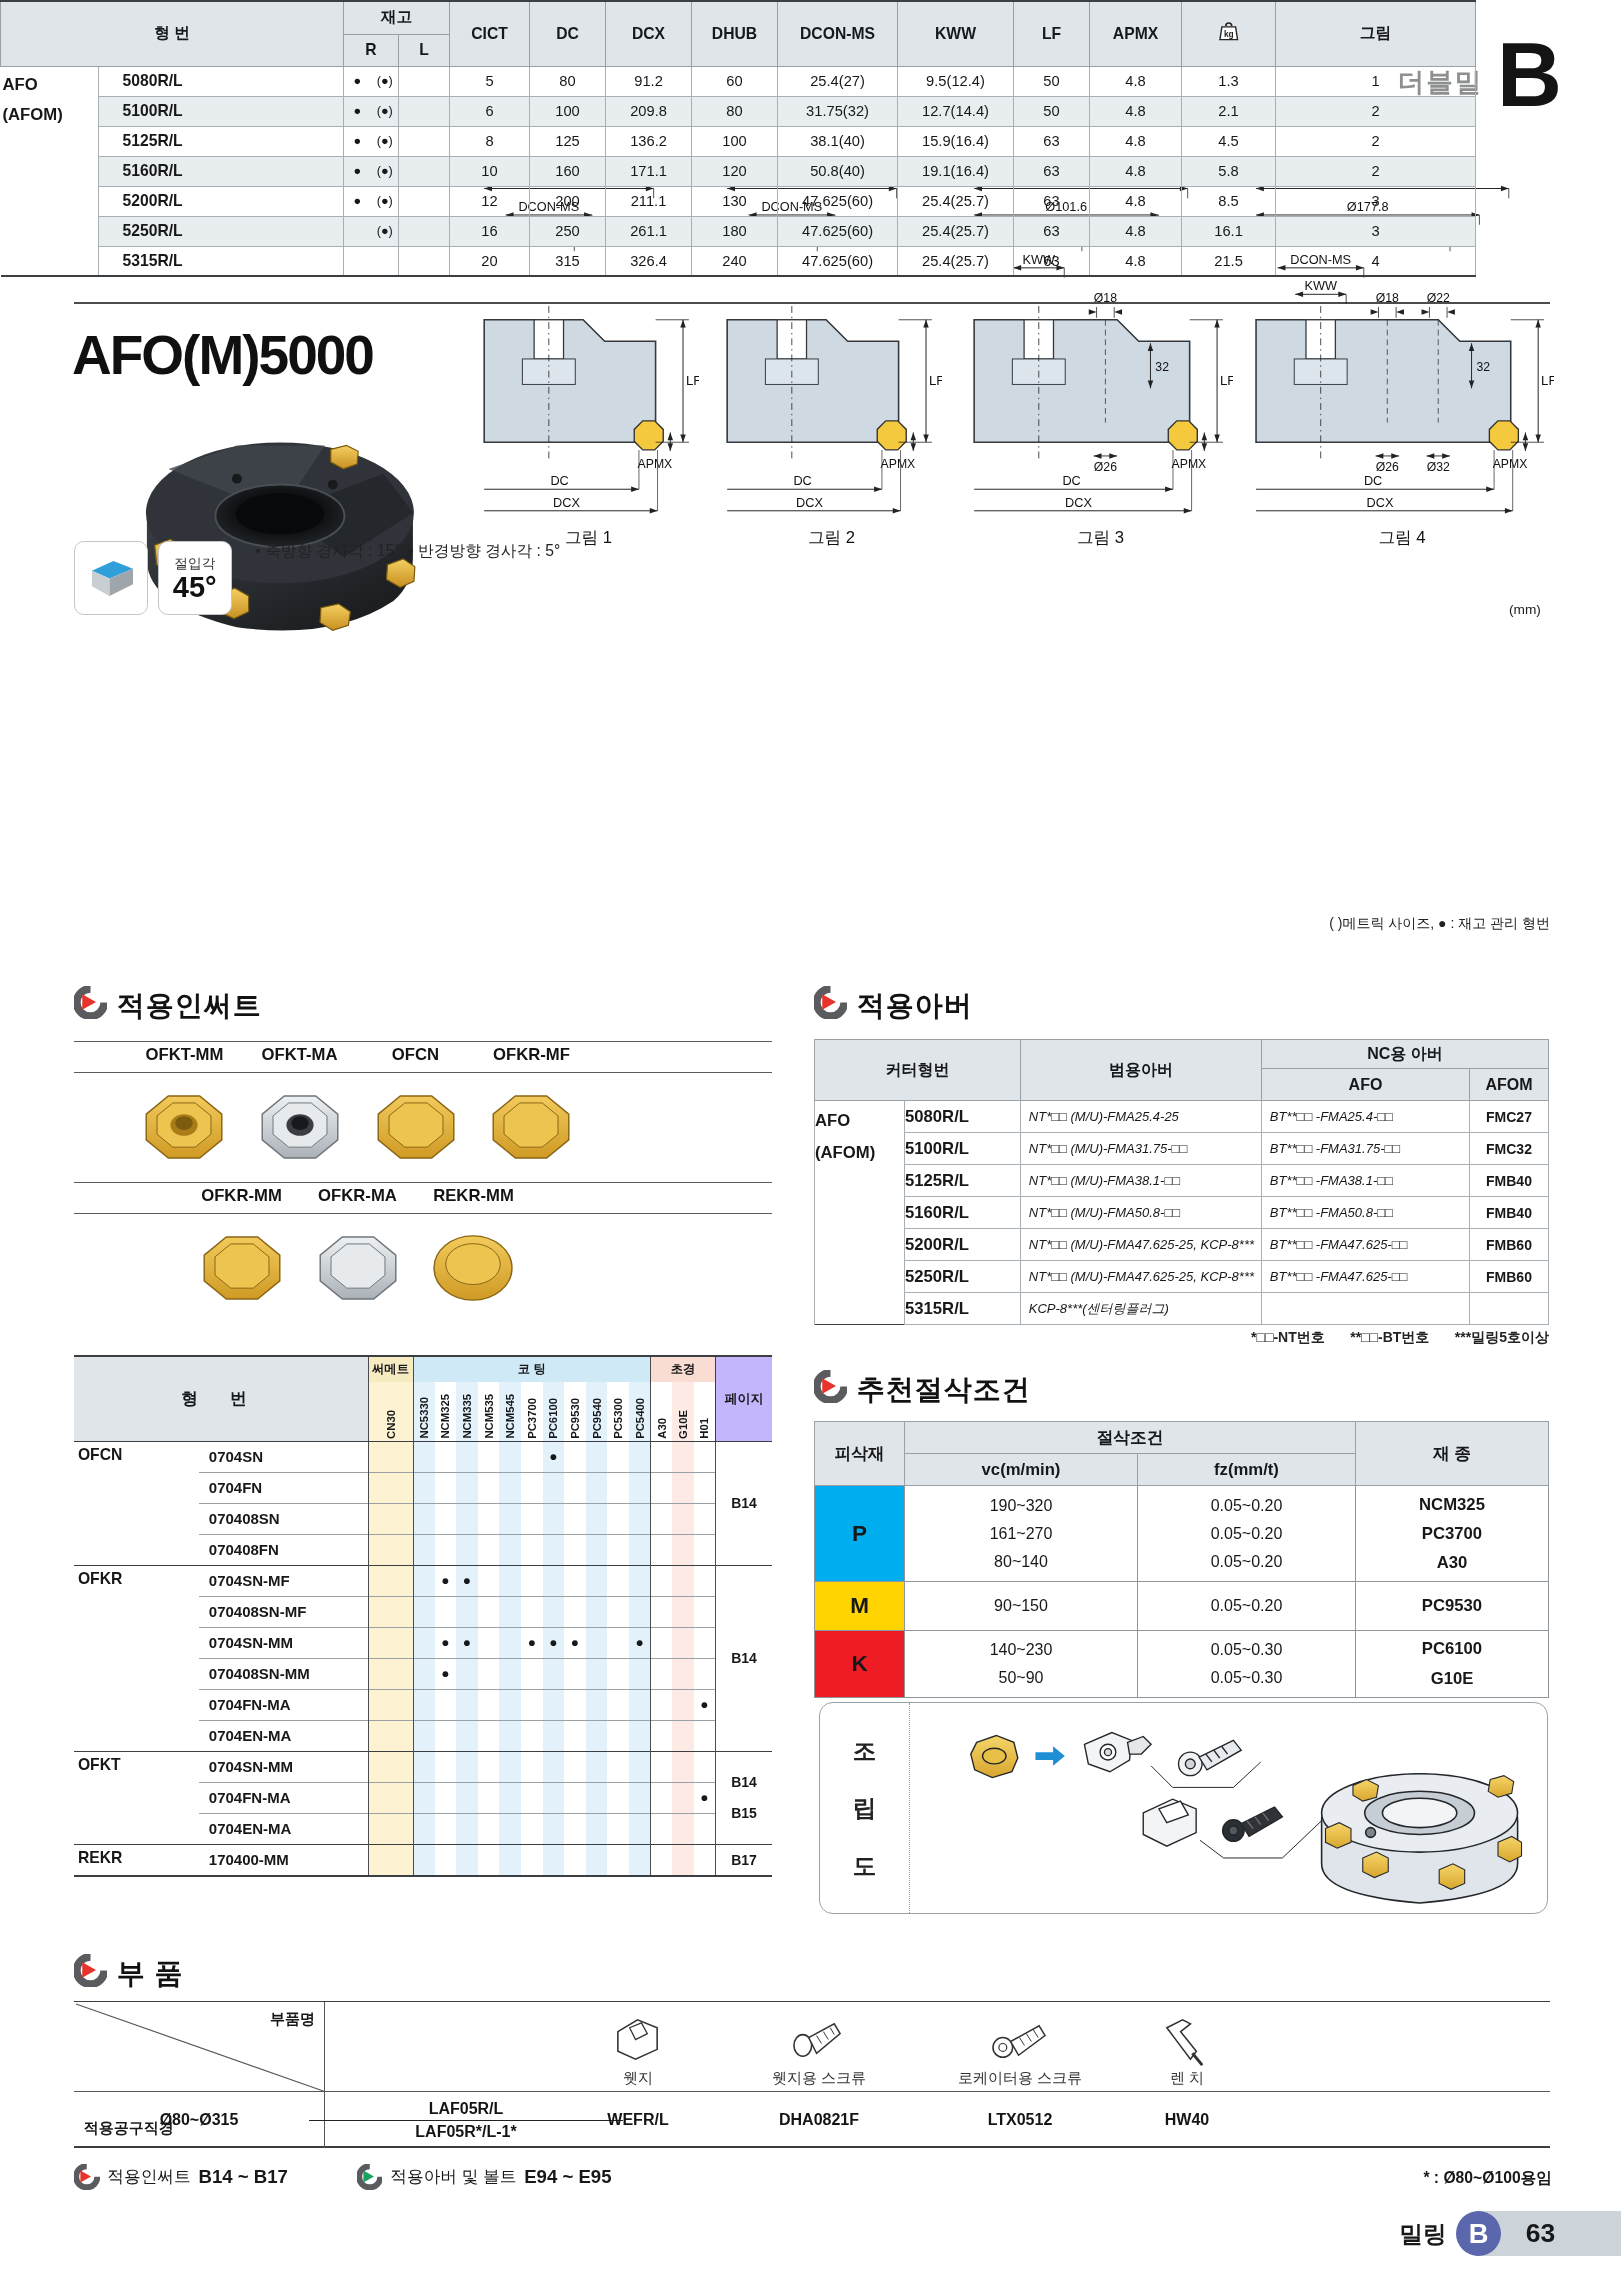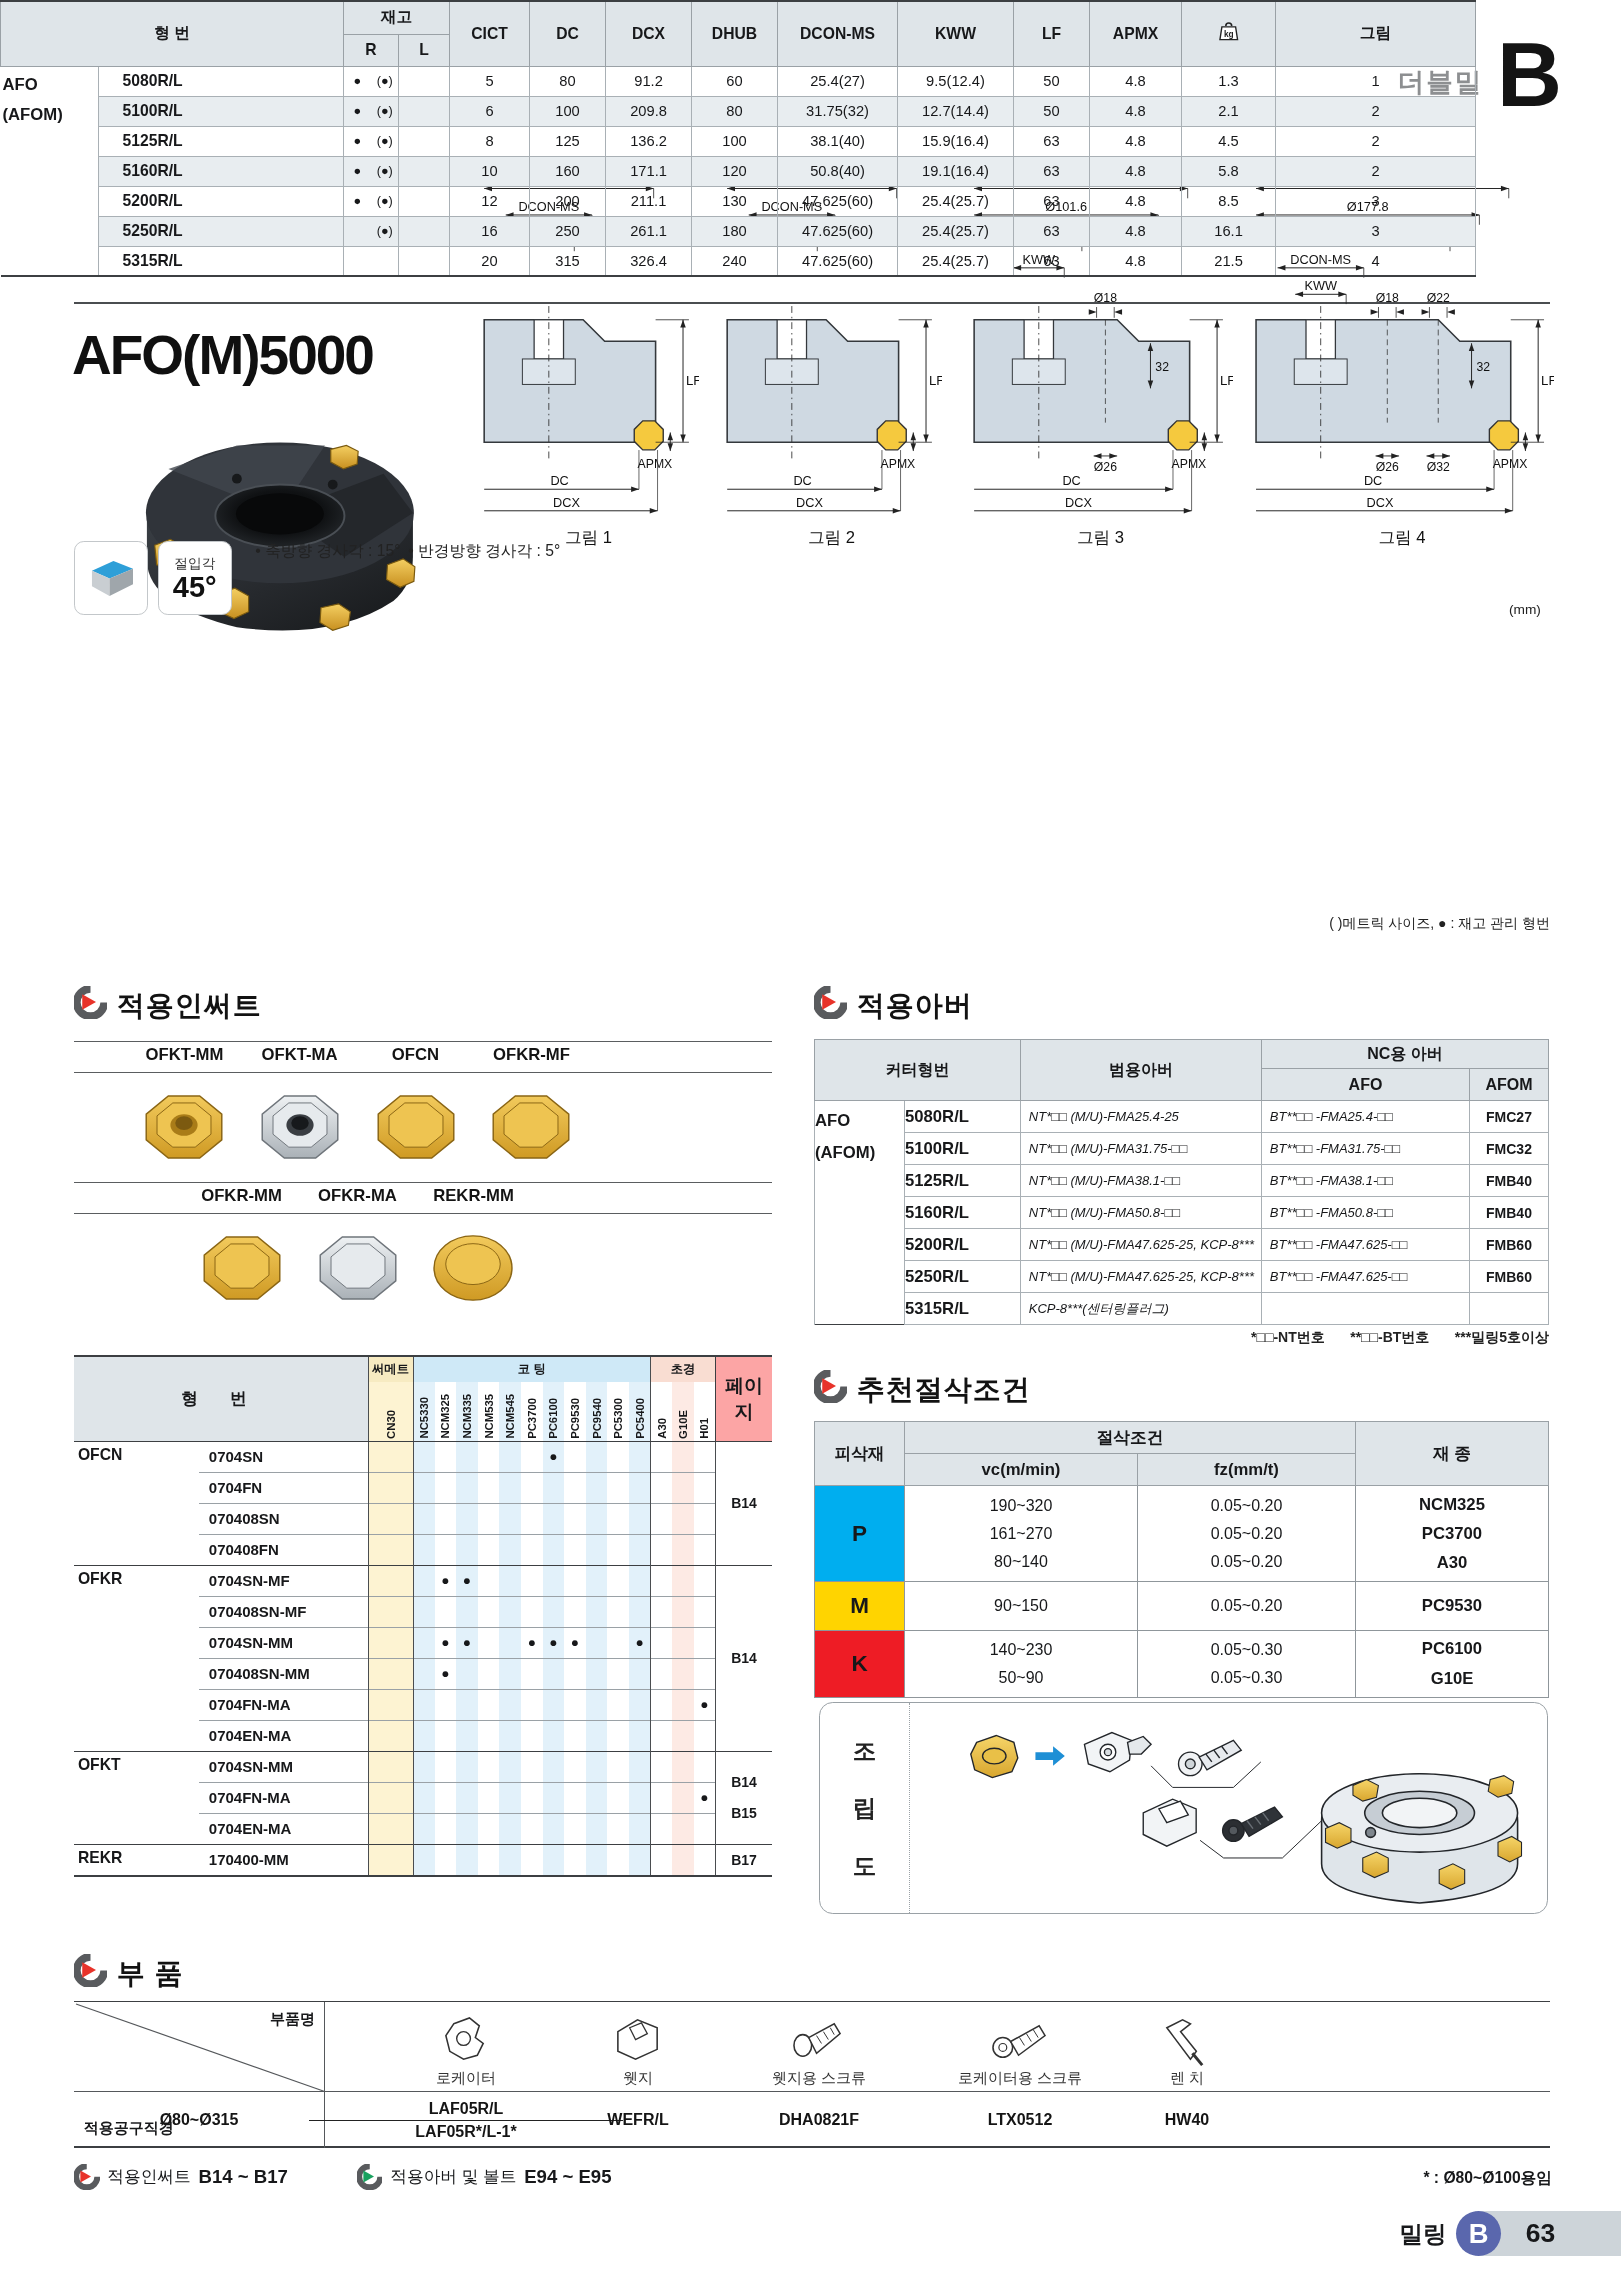--- a/index.html
+++ b/index.html
@@ -37,21 +37,21 @@
 .gal-rule{left:74px;width:698px;height:1px;background:#5a5d60;}
 .gal-label{font-size:16.7px;font-weight:800;text-align:center;color:#141414;}
 
 #matrix{left:74px;top:1355px;width:698px;table-layout:fixed;font-size:14.7px;border-top:2px solid #3c3f42;border-bottom:2.5px solid #3c3f42;}
 #matrix th,#matrix td{padding:0;}
 #matrix .band{font-size:12.3px;font-weight:bold;height:26px;}
 #matrix .band.cermet{background:#f7ebc2;}
 #matrix .band.coat{background:#cfe9f7;}
 #matrix .band.carb{background:#f9ddd2;}
 #matrix .hmodel{background:#dfe5e9;font-size:16.7px;font-weight:bold;letter-spacing:13.7px;border-bottom:1.5px solid #3c3f42;}
-#matrix .hpage{background:#fca5a5;font-size:19px;font-weight:bold;border-bottom:1.5px solid #3c3f42;border-left:1px solid #3c3f42;margin-top:32px;}
+#matrix .hpage{background:#c4b5fd;font-size:13px;font-weight:bold;border-bottom:1.5px solid #3c3f42;border-left:1px solid #3c3f42;margin-top:32px;}
 #matrix .vh{height:59px;vertical-align:bottom;border-bottom:1.5px solid #3c3f42;}
 #matrix .vh div{writing-mode:vertical-rl;transform:rotate(180deg);font-size:11.3px;font-weight:bold;margin:0 auto 2px auto;white-space:nowrap;}
 #matrix td{height:31px;text-align:center;}
 #matrix .c-cermet{background:#fdf3d2;}
 #matrix .c-blue{background:#e2f1fa;}
 #matrix .c-pink{background:#fdeae4;}
 #matrix .bl{border-left:1px solid #4a4d50;}
 #matrix .rsep{border-top:1px solid #9aa1a6;}
 #matrix .gsep{border-top:1.5px solid #3c3f42;}
 #matrix td.g{font-weight:800;font-size:15.7px;text-align:left;padding-left:3.9px;vertical-align:top;padding-top:4.9px;}
@@ -1227,27 +1227,20 @@
           <polygon points="9,9 24,17.5 9,26" fill="#e8332a"></polygon>
         </svg></span>
     <span>부 품</span>
   </div>
   <div id="parts" class="abs">
     <svg class="abs" width="1476" height="147" style="left:0;top:0" viewBox="0 0 1506 150">
       <line x1="2" y1="2" x2="255" y2="91" stroke="#55585b" stroke-width="1.2"></line>
     </svg>
     <div class="hrow">
       <div id="corner-top" style="right:1235px;">부품명</div>
-    <div class="pcol" style="left: 235px; width: 314px;">
-          <svg width="61" height="55" viewBox="0 0 62 56">
-            <path d="M18,10 L34,4 L44,12 L40,24 L48,30 L42,42 L28,46 L14,38 L10,22 Z" fill="#fff" stroke="#333" stroke-width="1.6"></path>
-            <circle cx="28" cy="25" r="7" fill="none" stroke="#333" stroke-width="1.4"></circle>
-          </svg>
-      <div class="pname">로케이터</div>
-        </div>
         <div class="pcol" style="left: 407px; width: 314px;">
           <svg width="61" height="55" viewBox="0 0 62 56">
             <path d="M10,18 L30,6 L50,14 L50,36 L28,46 L10,38 Z" fill="#fff" stroke="#333" stroke-width="1.6"></path>
             <path d="M22,14 L34,9 L40,20 L28,26 Z" fill="#fff" stroke="#333" stroke-width="1.3"></path>
           </svg>
       <div class="pname">웻지</div>
         </div>
         <div class="pcol" style="left: 588px; width: 314px;">
           <svg width="61" height="55" viewBox="0 0 62 56">
             <ellipse cx="14" cy="32" rx="9" ry="11" fill="#fff" stroke="#333" stroke-width="1.6"></ellipse>

